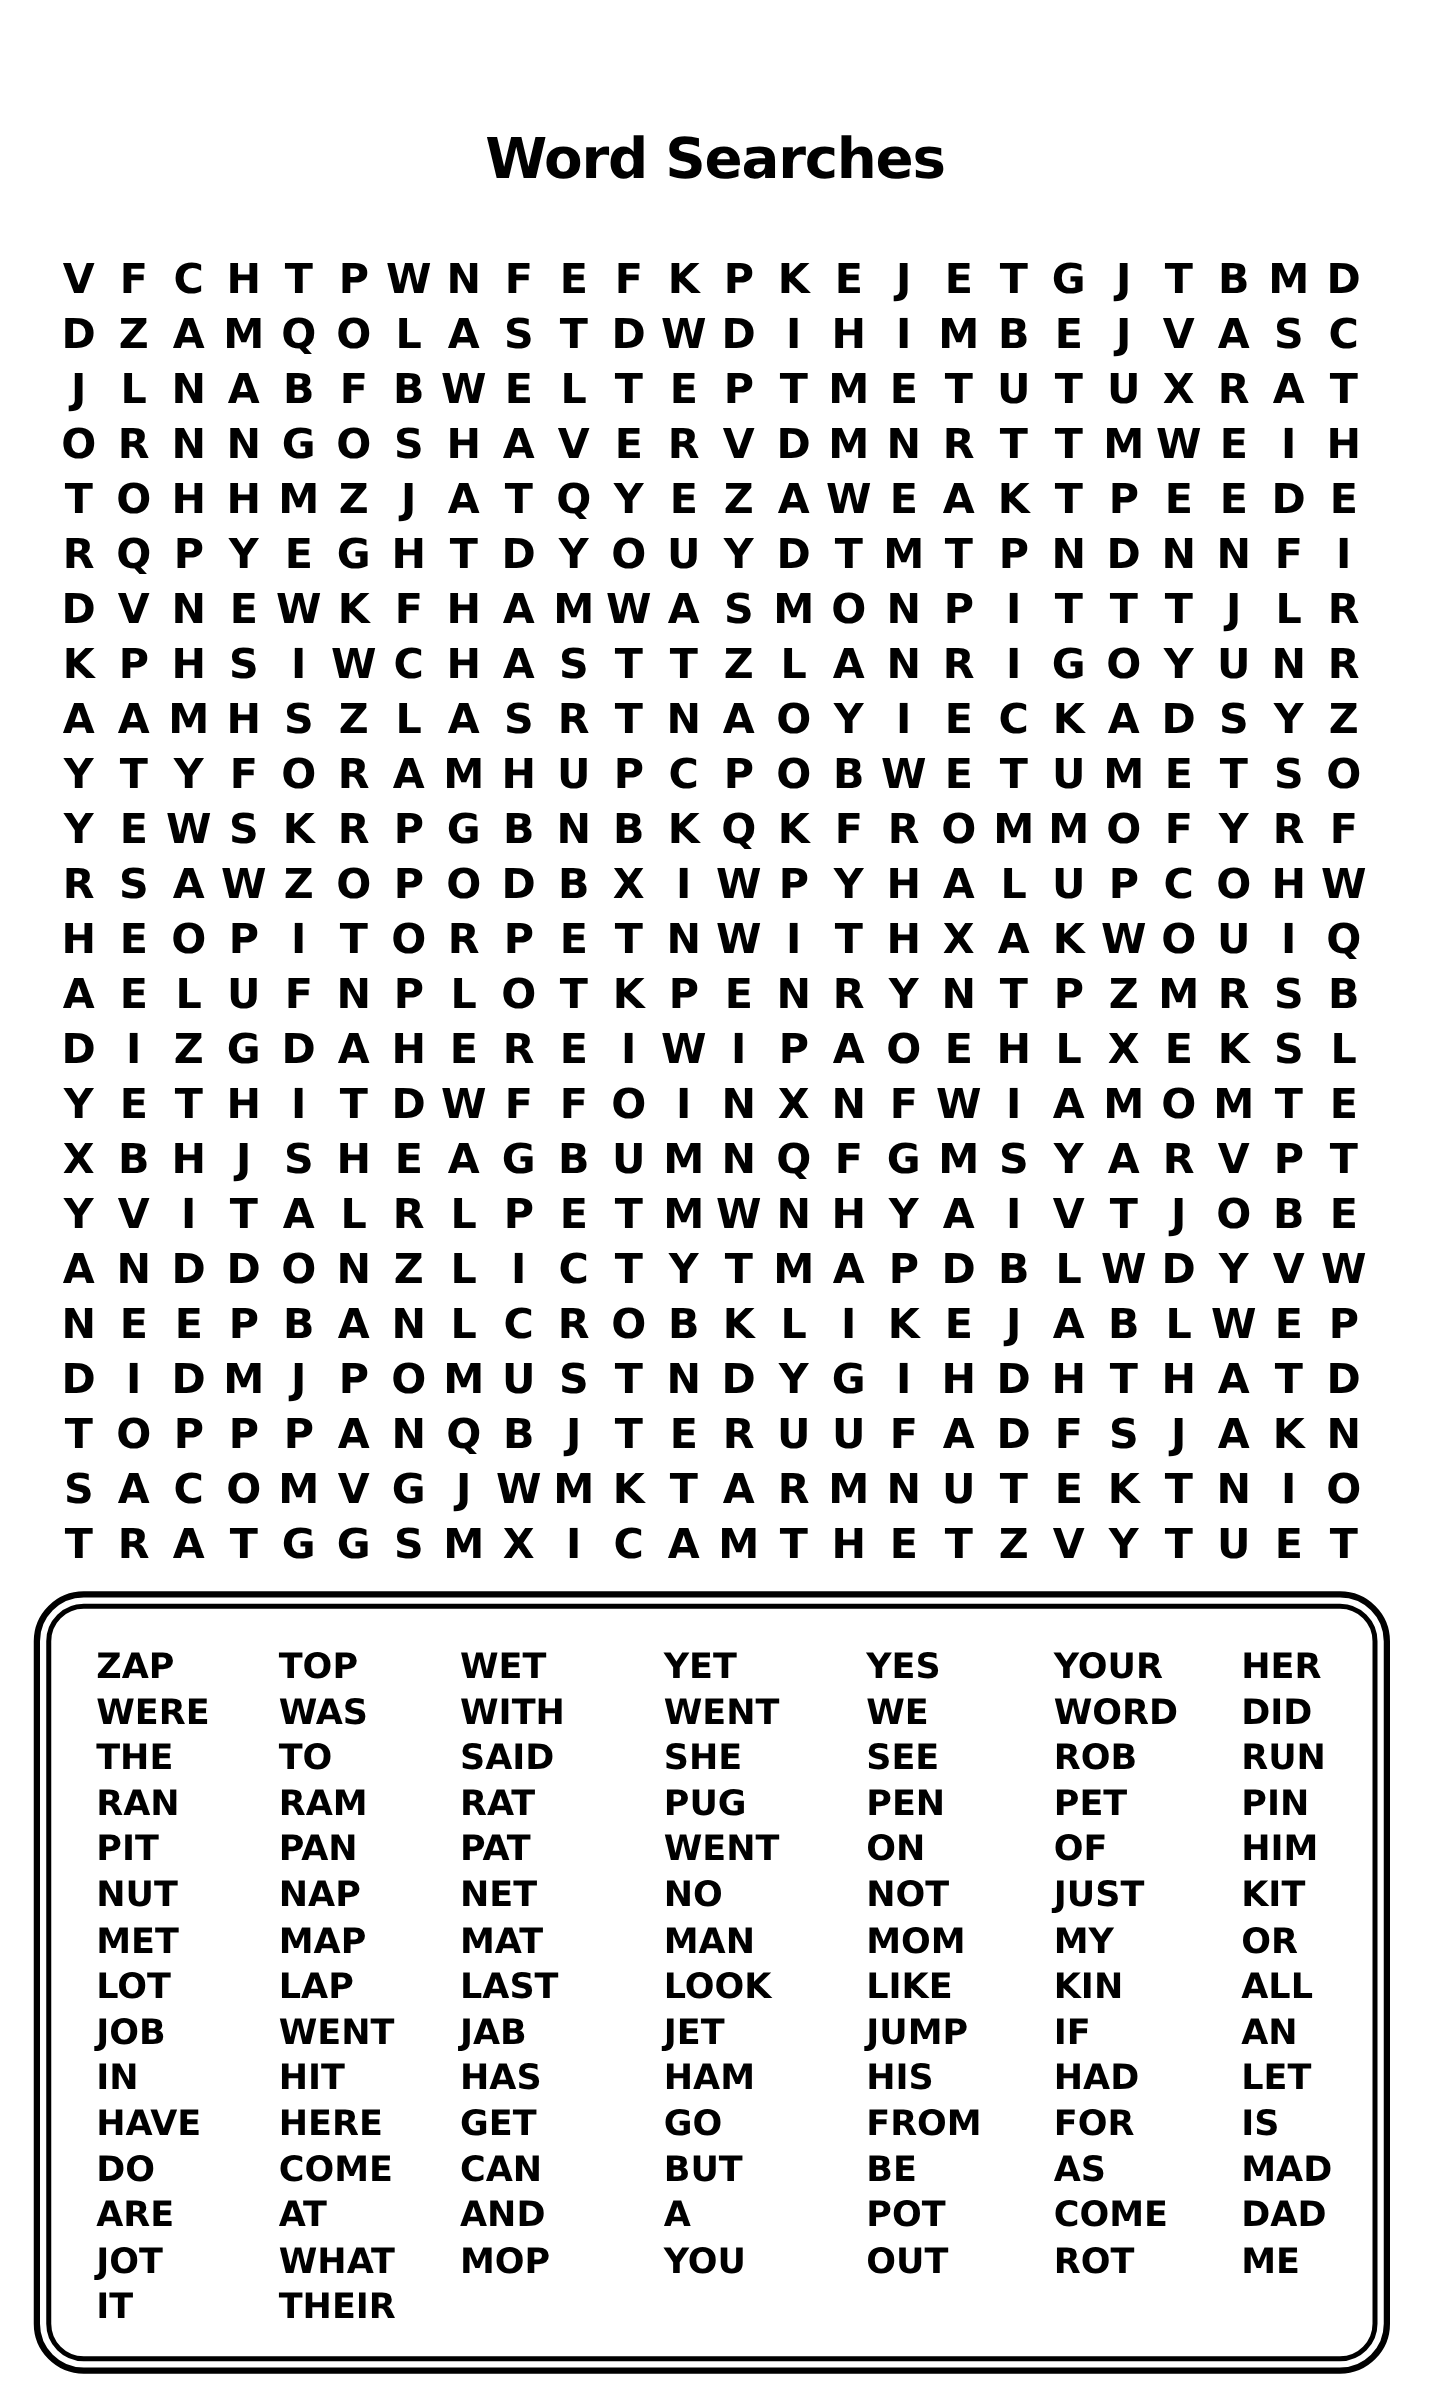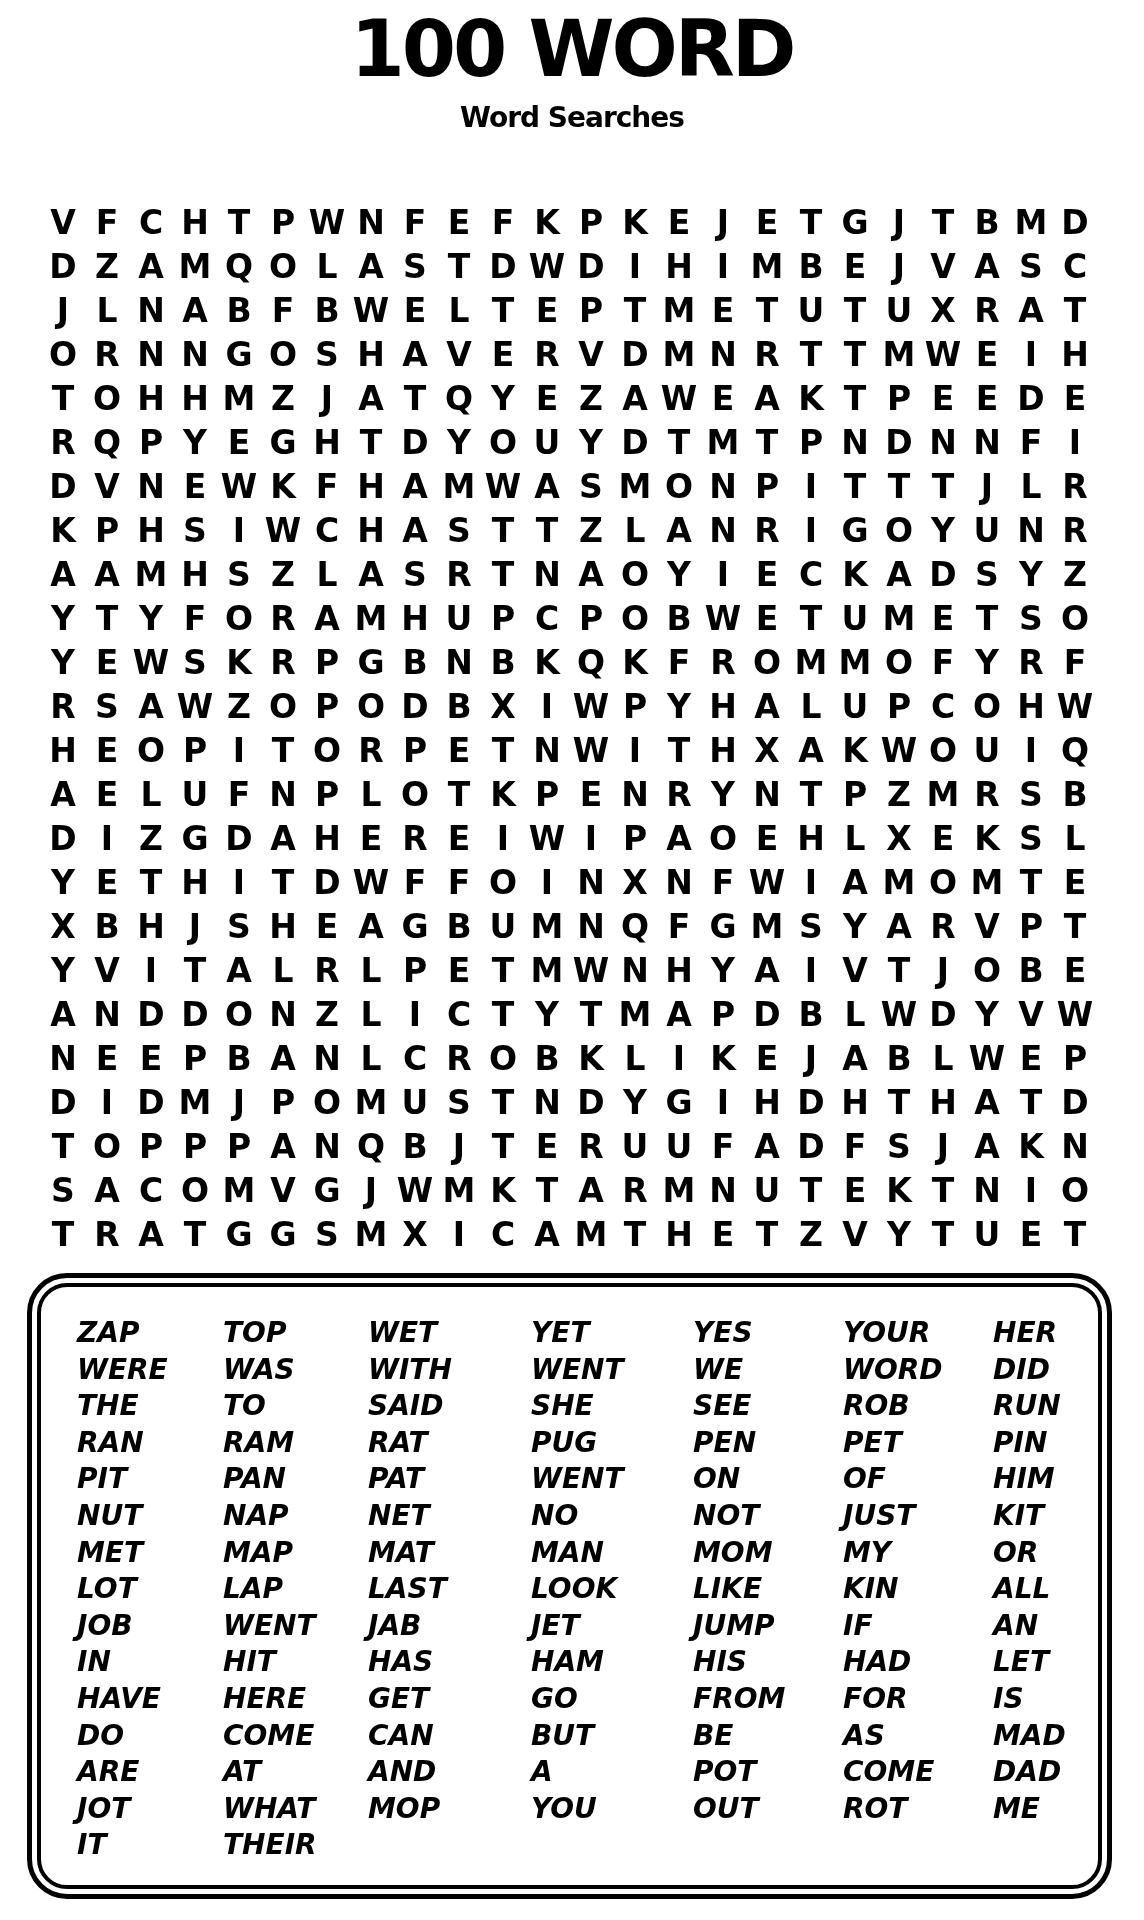--- a/index.html
+++ b/index.html
@@ -26,21 +26,21 @@
     line-height: 1.0;
     font-weight: bold;
     letter-spacing: -3px;
   }
   .title-sub {
     position: absolute;
     top: 104px;
     left: 0;
     width: 100%;
     text-align: center;
-    font-size: 28px;
+    font-size: 45px;
     line-height: 1.0;
     font-weight: bold;
     letter-spacing: -1px;
   }
   .letter-grid {
     position: absolute;
     top: 200px;
     left: 41px;
     display: grid;
     grid-template-columns: repeat(24, 44px);
@@ -56,21 +56,20 @@
   }
   .word-box {
     position: absolute;
     left: 27px;
     top: 1273px;
     width: 1075px;
     height: 616px;
     border: 5px solid #000000;
     border-radius: 40px;
     background: #ffffff;
-    font-style: italic;
   }
   .word-box-inner {
     position: absolute;
     left: 5px;
     top: 5px;
     right: 5px;
     bottom: 5px;
     border: 4px solid #000000;
     border-radius: 30px;
   }
@@ -84,21 +83,20 @@
     font-weight: bold;
     line-height: 36.6px;
     letter-spacing: 0px;
   }
 </style>
 </head>
 <body>
 
 <div class="page">
 
-  <div class="title-main">100 WORD</div>
 
   <div class="title-sub">Word Searches</div>
 
   <div class="letter-grid" id="letter-grid">
       <div class="cell">V</div>
       <div class="cell">F</div>
       <div class="cell">C</div>
       <div class="cell">H</div>
       <div class="cell">T</div>
       <div class="cell">P</div>

